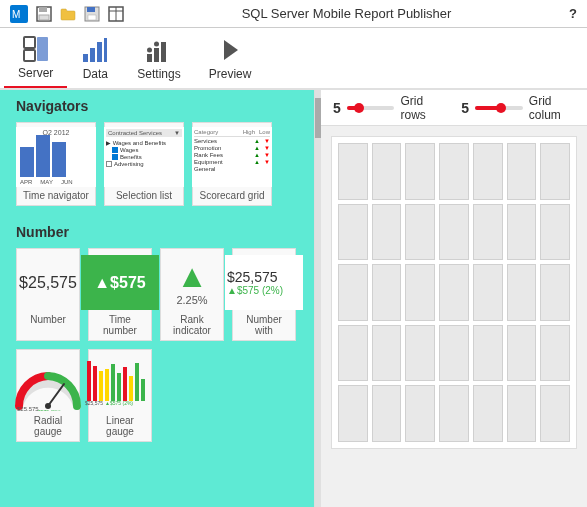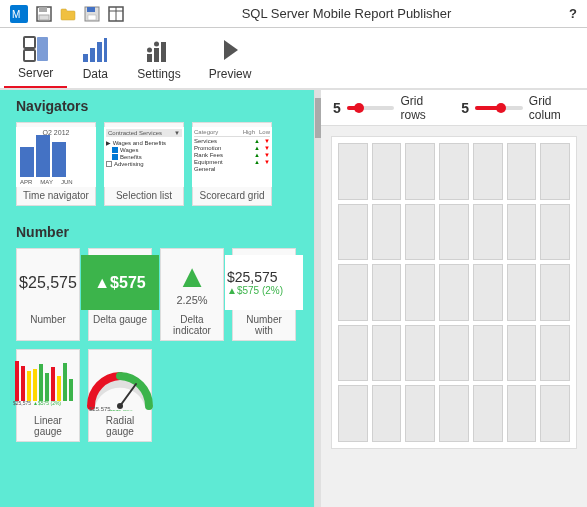--- a/index.html
+++ b/index.html
@@ -460,37 +460,56 @@
         <div class="delta-indicator">
           <span class="gauge-number">$25,575</span>
         </div>
         <span class="gauge-card-label">Number</span>
       </div>
 
       <div class="gauge-card">
         <div class="delta-number-card">
           <span class="delta-val">▲$575</span>
         </div>
-        <span class="gauge-card-label">Delta gauge</span>
+        <span class="gauge-card-label">Time number</span>
       </div>
 
       <div class="gauge-card">
         <div class="delta-indicator">
           <span style="font-size:32px;color:#3cb44b;line-height:1;">▲</span>
           <span style="font-size:11px;color:#555;">2.25%</span>
         </div>
-        <span class="gauge-card-label">Delta indicator</span>
+        <span class="gauge-card-label">Rank indicator</span>
       </div>
 
       <div class="gauge-card">
         <div class="num-with-delta">
           <span class="nwd-main">$25,575</span>
           <span class="nwd-delta">▲$575 (2%)</span>
         </div>
         <span class="gauge-card-label">Number with</span>
+      </div>
+
+      <div class="gauge-card">
+        <div class="radial-mini">
+          <svg width="78" height="55" viewBox="0 0 78 55">
+
+            <path d="M10,50 A30,30 0 0,1 68,50" fill="none" stroke="#e0e0e0" stroke-width="8" stroke-linecap="round"></path>
+
+            <path d="M10,50 A30,30 0 0,1 39,20" fill="none" stroke="#e81123" stroke-width="8" stroke-linecap="round"></path>
+            <path d="M39,20 A30,30 0 0,1 68,50" fill="none" stroke="#3cb44b" stroke-width="8" stroke-linecap="round"></path>
+
+            <line x1="39" y1="50" x2="55" y2="28" stroke="#333" stroke-width="2" stroke-linecap="round"></line>
+            <circle cx="39" cy="50" r="3" fill="#333"></circle>
+
+            <text x="8" y="55" font-size="6" fill="#555">$25,575</text>
+            <text x="38" y="58" font-size="5" fill="#3cb44b" text-anchor="middle">▲$575 (2%)</text>
+          </svg>
+        </div>
+        <span class="gauge-card-label">Radial gauge</span>
       </div>
 
       <div class="gauge-card">
         <div style="width:78px;height:55px;display:flex;flex-direction:column;justify-content:center;padding:4px;">
           <svg width="70" height="45" viewBox="0 0 70 45">
 
             <rect x="2" y="0" width="4" height="40" fill="#e81123"></rect>
             <rect x="8" y="5" width="4" height="35" fill="#e81123"></rect>
             <rect x="14" y="10" width="4" height="30" fill="#ffd700"></rect>
             <rect x="20" y="8" width="4" height="32" fill="#ffd700"></rect>
@@ -500,39 +519,20 @@
             <rect x="44" y="15" width="4" height="25" fill="#ffd700"></rect>
             <rect x="50" y="2" width="4" height="38" fill="#3cb44b"></rect>
             <rect x="56" y="18" width="4" height="22" fill="#3cb44b"></rect>
             <text x="0" y="44" font-size="5" fill="#555">$25,575</text>
             <text x="20" y="44" font-size="5" fill="#3cb44b">▲$575 (2%)</text>
           </svg>
         </div>
         <span class="gauge-card-label">Linear gauge</span>
       </div>
 
-      <div class="gauge-card">
-        <div class="radial-mini">
-          <svg width="78" height="55" viewBox="0 0 78 55">
-
-            <path d="M10,50 A30,30 0 0,1 68,50" fill="none" stroke="#e0e0e0" stroke-width="8" stroke-linecap="round"></path>
-
-            <path d="M10,50 A30,30 0 0,1 39,20" fill="none" stroke="#e81123" stroke-width="8" stroke-linecap="round"></path>
-            <path d="M39,20 A30,30 0 0,1 68,50" fill="none" stroke="#3cb44b" stroke-width="8" stroke-linecap="round"></path>
-
-            <line x1="39" y1="50" x2="55" y2="28" stroke="#333" stroke-width="2" stroke-linecap="round"></line>
-            <circle cx="39" cy="50" r="3" fill="#333"></circle>
-
-            <text x="8" y="55" font-size="6" fill="#555">$25,575</text>
-            <text x="38" y="58" font-size="5" fill="#3cb44b" text-anchor="middle">▲$575 (2%)</text>
-          </svg>
-        </div>
-        <span class="gauge-card-label">Radial gauge</span>
-      </div>
-
     </div>
     </div>
   </div>
 
   <div class="scroll-indicator">
     <div class="scroll-thumb"></div>
   </div>
 
   <div class="right-panel">
 

